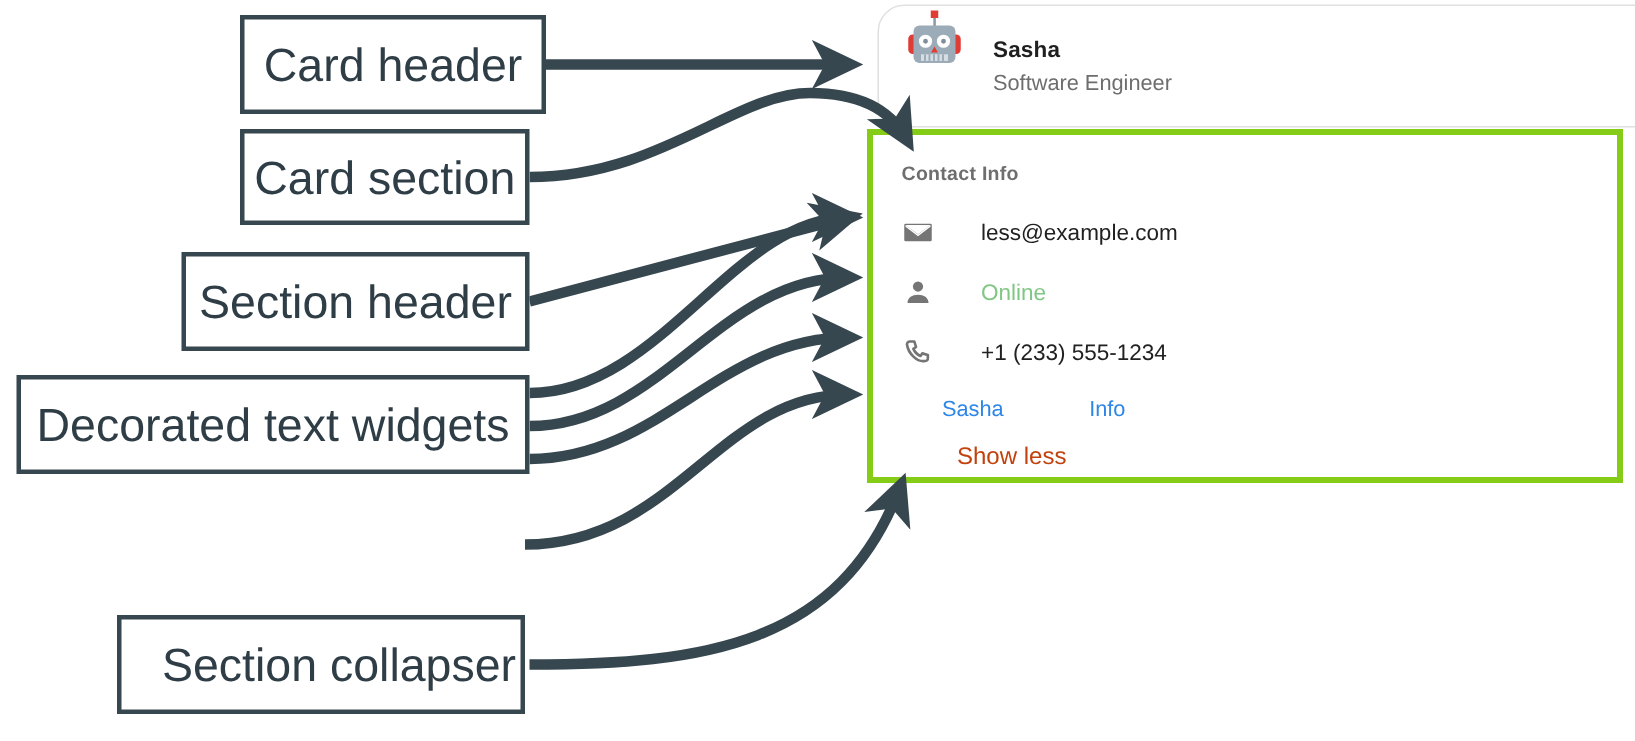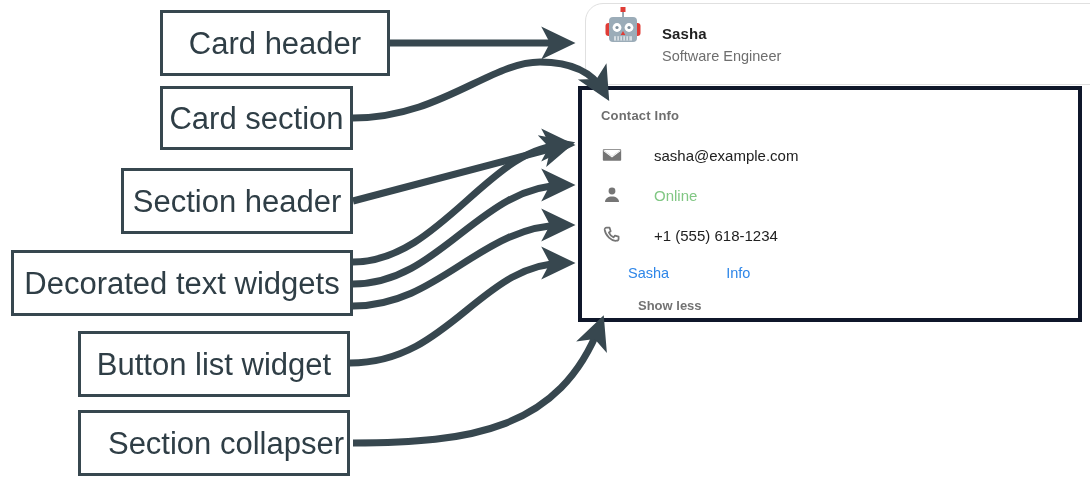--- a/index.html
+++ b/index.html
@@ -84,21 +84,21 @@
   }
 
   #card-section {
     position: absolute;
     left: 578px;
     top: 86px;
     width: 504px;
     height: 236px;
     box-sizing: border-box;
     background: #ffffff;
-    border: 4px solid #0f172a;
+    border: 4px solid #84cc16;
     z-index: 1;
     padding: 16px 0 0 19px;
   }
   .section-header {
     font-size: 13px;
     font-weight: bold;
     color: #6e6e6e;
     letter-spacing: .2px;
     margin: 2px 0 14px 0;
   }
@@ -138,23 +138,23 @@
     padding: 0;
     font-family: inherit;
     cursor: pointer;
   }
   .btn-gap { width: 57px; }
   .collapser-row {
     margin-top: 15px;
     margin-left: 37px;
   }
   .collapser {
-    font-size: 13px;
-    font-weight: bold;
-    color: #737373;
+    font-size: 16px;
+    font-weight: normal;
+    color: #c2410c;
     background: none;
     border: none;
     padding: 0;
     font-family: inherit;
     cursor: pointer;
   }
 </style>
 </head>
 <body>
 
@@ -177,34 +177,31 @@
       <path d="M353,262 C440,262 490,145 565,145" marker-end="url(#arrowhead)"></path>
       <path d="M353,284 C440,284 480,185 565,185" marker-end="url(#arrowhead)"></path>
       <path d="M353,306 C440,306 480,225 565,225" marker-end="url(#arrowhead)"></path>
 
       <path d="M350,363 C450,363 480,263 565,263" marker-end="url(#arrowhead)"></path>
 
       <path d="M353,443 C470,443 560,430 600,325" marker-end="url(#arrowhead)"></path>
     </g>
   </svg>
 
-  <div class="anno-box" style="left:160px; top:10px; width:230px; height:66px;">
+  <div class="anno-box" style="left:160px; top:10px; width:204px; height:66px;">
     <span>Card header</span>
   </div>
   <div class="anno-box" style="left:121px; top:168px; width:232px; height:66px;">
     <span>Section header</span>
   </div>
   <div class="anno-box" style="left:160px; top:86px; width:193px; height:64px;">
     <span>Card section</span>
   </div>
   <div class="anno-box" style="left:11px; top:250px; width:342px; height:66px;">
     <span>Decorated text widgets</span>
-  </div>
-  <div class="anno-box" style="left:78px; top:331px; width:272px; height:66px;">
-    <span>Button list widget</span>
   </div>
   <div class="anno-box" style="left:78px; top:410px; width:272px; height:66px;padding-left:24px;">
     <span>Section collapser</span>
   </div>
 
   <div id="card-header">
     <svg class="avatar" viewBox="0 0 46 46">
 
       <rect x="22.2" y="6" width="1.7" height="8" fill="#8b9aa5"></rect>
       <rect x="20.5" y="3" width="5" height="5" fill="#e03c36"></rect>
@@ -241,42 +238,42 @@
     <div class="section-header">Contact Info</div>
 
     <div class="info-row">
       <span class="row-icon">
         <svg width="20" height="20" viewBox="0 0 24 24" fill="#757575">
           <path d="M2,5 h20 a1,1 0 0 1 1,1 v12 a1,1 0 0 1 -1,1 h-20 a1,1 0 0 1 -1,-1
                    v-12 a1,1 0 0 1 1,-1 z M2.6,6.6 L12,13.4 L21.4,6.6 L21.4,6 L2.6,6 Z"></path>
           <path d="M2,6 L12,13.6 L22,6 L22,7.4 L12,15 L2,7.4 Z" fill="#ffffff"></path>
         </svg>
       </span>
-      <span class="row-text">sasha@example.com</span>
+      <span class="row-text">less@example.com</span>
     </div>
 
     <div class="info-row">
       <span class="row-icon">
         <svg width="20" height="20" viewBox="0 0 24 24" fill="#757575">
           <circle cx="12" cy="7.2" r="4.1"></circle>
           <path d="M3.6,20.4 c0,-4.3 3.8,-6.6 8.4,-6.6 c4.6,0 8.4,2.3 8.4,6.6 z"></path>
         </svg>
       </span>
       <span class="row-text status-online">Online</span>
     </div>
 
     <div class="info-row">
       <span class="row-icon">
         <svg width="20" height="20" viewBox="0 0 24 24" fill="none" stroke="#757575" stroke-width="2.1" stroke-linecap="round" stroke-linejoin="round">
           <path d="M6.4,3.2 L9.1,3.2 L10.4,7.6 L8.3,9.1 c1.1,2.6 3.1,4.6 5.7,5.7 l1.5,-2.1
                    l4.4,1.3 l0,2.7 c0,1.3 -1.1,2.3 -2.4,2.1 C11.3,19.9 4.1,12.7 3.2,5.6
                    C3.1,4.3 4.1,3.2 5.4,3.2 z"></path>
         </svg>
       </span>
-      <span class="row-text">+1 (555) 618-1234</span>
+      <span class="row-text">+1 (233) 555-1234</span>
     </div>
 
     <div class="button-row">
       <button class="text-button">Sasha</button>
       <span class="btn-gap"></span>
       <button class="text-button">Info</button>
     </div>
 
     <div class="collapser-row">
       <button class="collapser">Show less</button>

